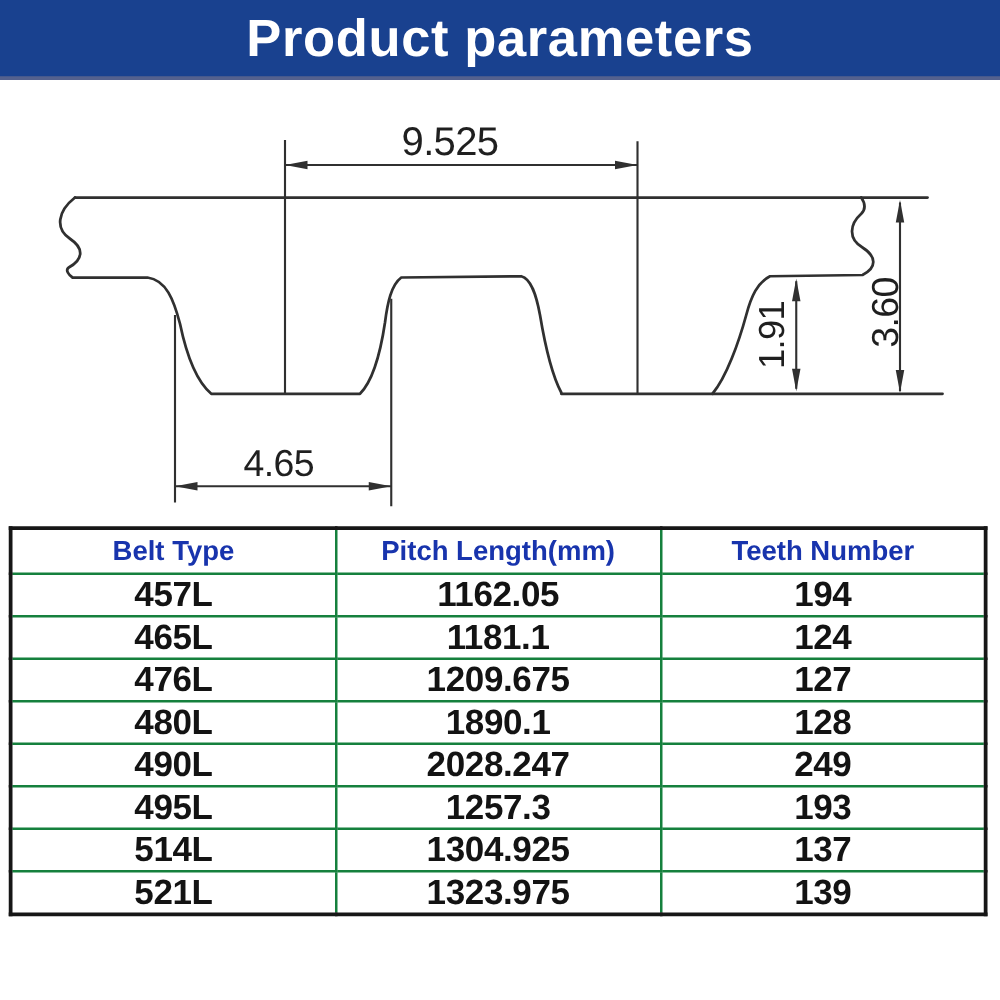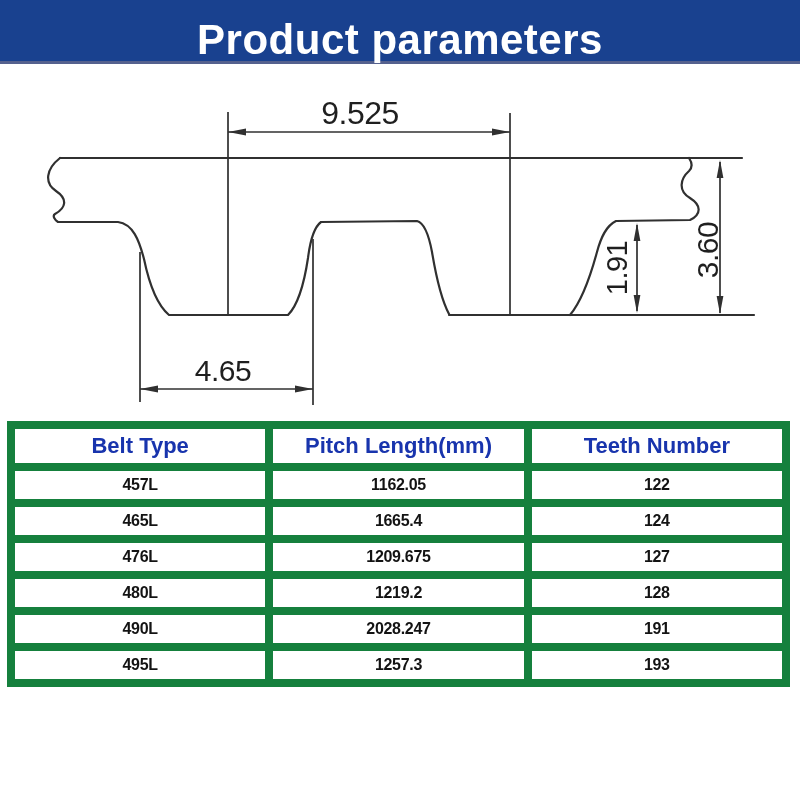--- a/index.html
+++ b/index.html
@@ -5,21 +5,21 @@
   html,body { margin:0; padding:0; background:#ffffff; }
   .page {
     position:relative; width:800px; height:800px; overflow:hidden;
     background:#ffffff; font-family:"Liberation Sans", sans-serif;
   }
 
   
   .banner {
     position:absolute; top:0; left:0; width:800px; height:61px;
     background:#19418f; border-bottom:3px solid #55618e;
-    display:flex; align-items:flex-end; justify-content:center;
+    display:flex; align-items:center; justify-content:center;
   }
   .banner h1 {
     margin:0; color:#ffffff; font-size:42px; font-weight:700;
     letter-spacing:0.5px; line-height:1;
   }
 
   
   .diagram {
     position:absolute; top:0; left:0; width:800px; height:415px;
   }
@@ -28,29 +28,29 @@
   .diagram .arrow   { fill:#303030; stroke:none; }
   .diagram text     { fill:#1f1f1f; letter-spacing:-0.5px; }
 
   
   .spec-table {
     position:absolute; top:421px; left:7px; width:783px;
     border-collapse:collapse; table-layout:fixed;
     border:3px solid #161616;
   }
   .spec-table th, .spec-table td {
-    border:8px solid #15803d; text-align:center; vertical-align:middle;
+    border:2px solid #15803d; text-align:center; vertical-align:middle;
     padding:0;
     margin-left:12px;
   }
   .spec-table th {
     height:34px; font-size:22px; font-weight:700; color:#1834ad;
   }
   .spec-table td {
-    height:28px; font-size:16px; font-weight:700; color:#131313;
+    height:28px; font-size:28px; font-weight:700; color:#131313;
     letter-spacing:-0.3px;
   }
 </style>
 </head>
 <body>
 
 <div class="page">
 
   <div class="banner">
     <h1>Product parameters</h1>
@@ -112,43 +112,53 @@
       <tr>
         <th>Belt Type</th>
         <th>Pitch Length(mm)</th>
         <th>Teeth Number</th>
       </tr>
     </thead>
     <tbody>
       <tr>
         <td>457L</td>
         <td>1162.05</td>
-        <td>122</td>
+        <td>194</td>
       </tr>
       <tr>
         <td>465L</td>
-        <td>1665.4</td>
+        <td>1181.1</td>
         <td>124</td>
       </tr>
       <tr>
         <td>476L</td>
         <td>1209.675</td>
         <td>127</td>
       </tr>
       <tr>
         <td>480L</td>
-        <td>1219.2</td>
+        <td>1890.1</td>
         <td>128</td>
       </tr>
       <tr>
         <td>490L</td>
         <td>2028.247</td>
-        <td>191</td>
+        <td>249</td>
       </tr>
       <tr>
         <td>495L</td>
         <td>1257.3</td>
         <td>193</td>
+      </tr>
+      <tr>
+        <td>514L</td>
+        <td>1304.925</td>
+        <td>137</td>
+      </tr>
+      <tr>
+        <td>521L</td>
+        <td>1323.975</td>
+        <td>139</td>
       </tr>
     </tbody>
   </table>
 
 </div>
 
 </body></html>

